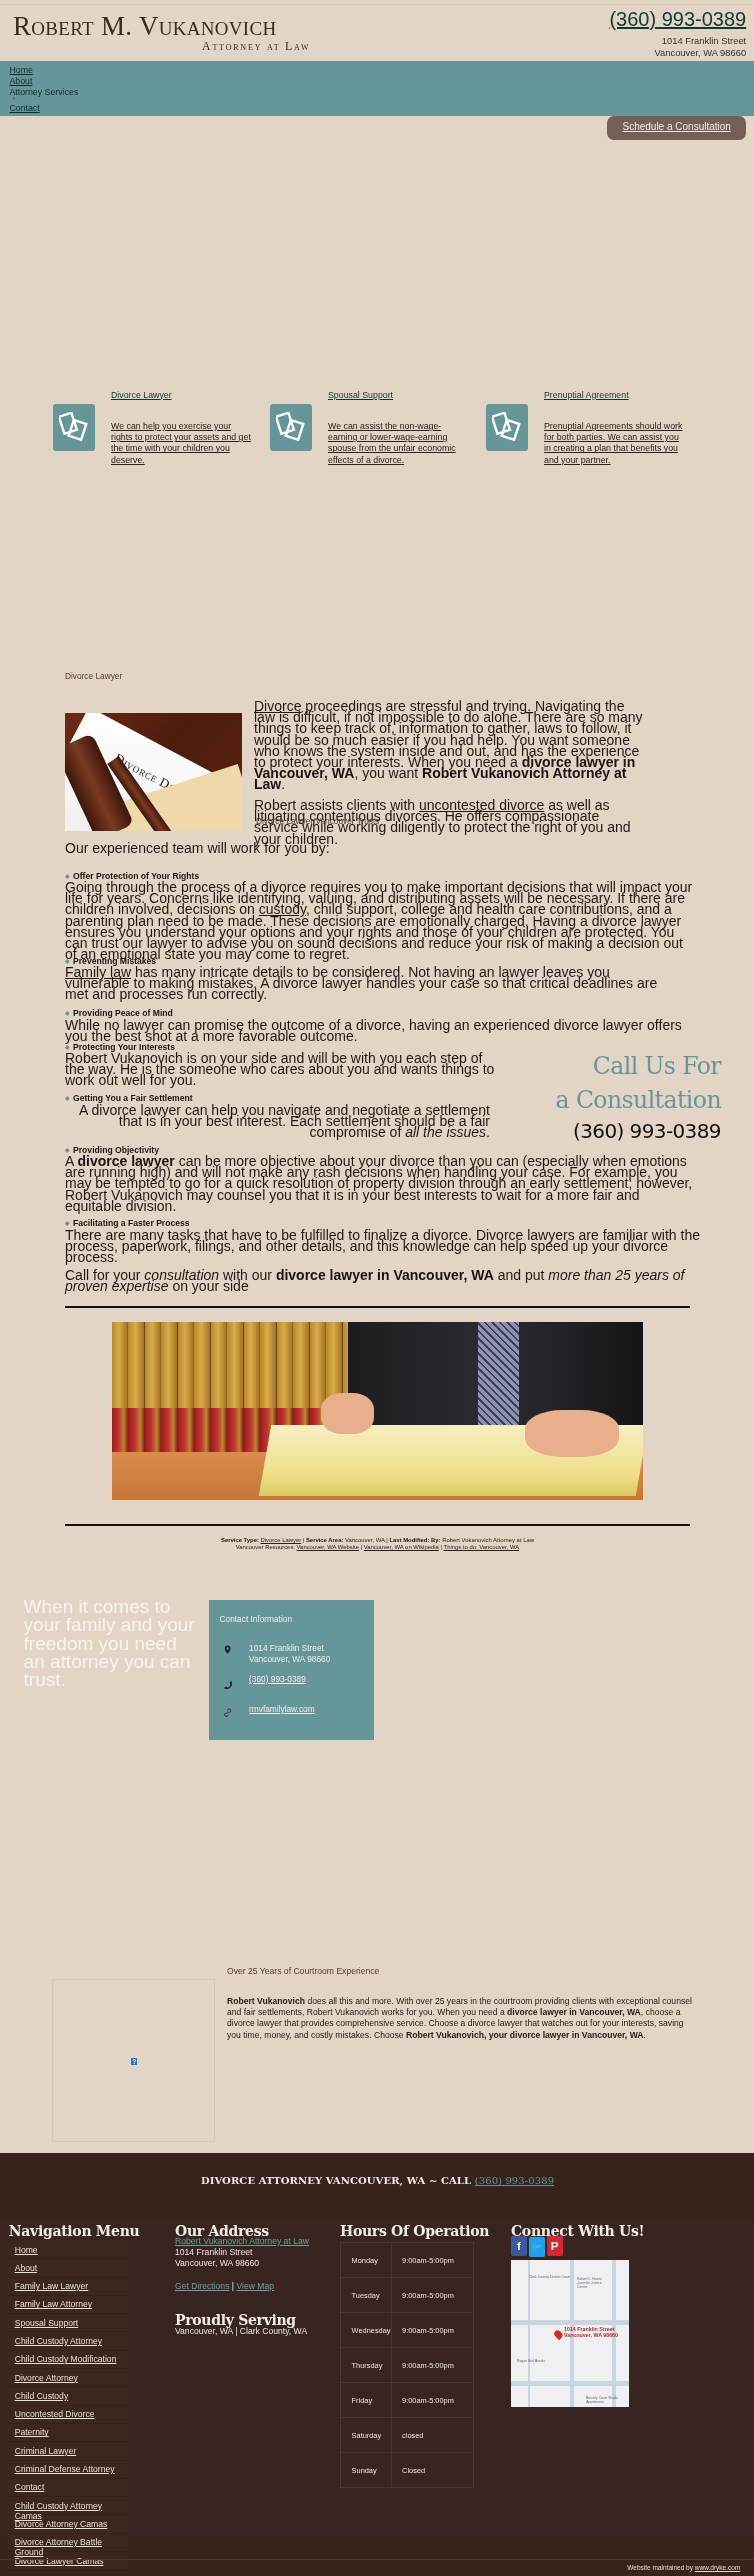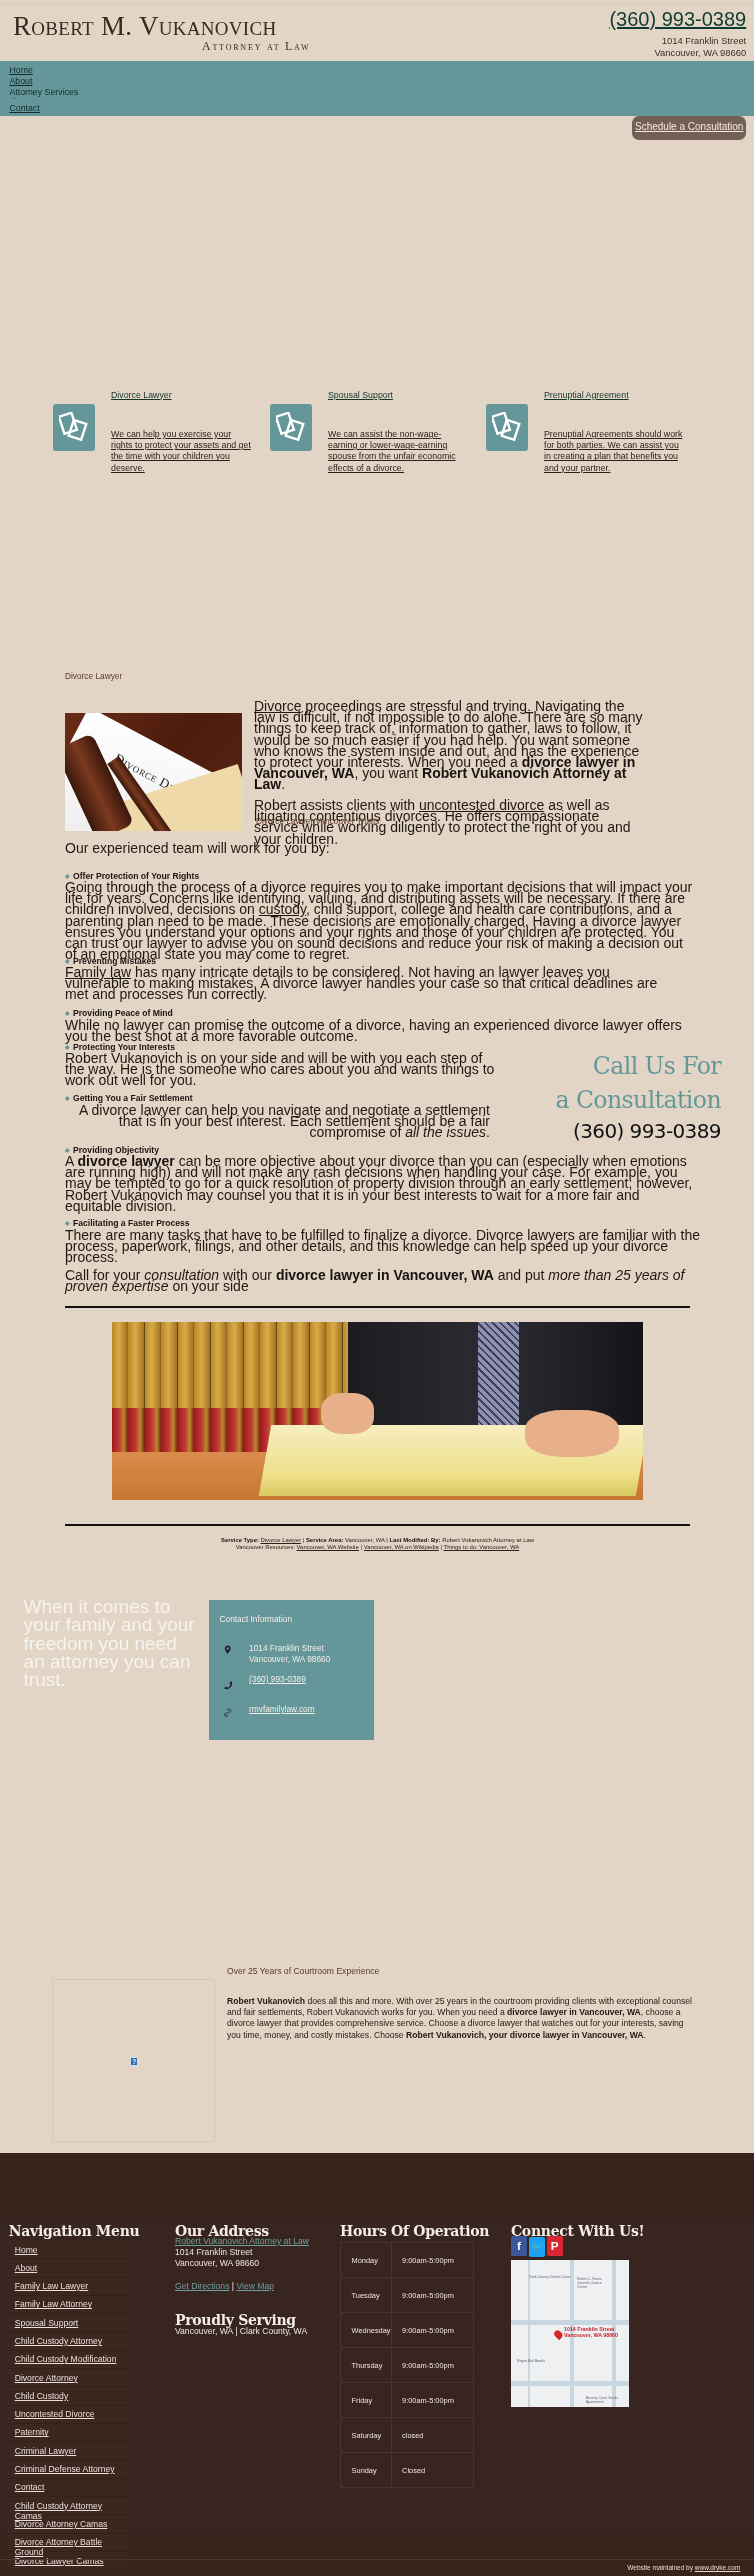--- a/index.html
+++ b/index.html
@@ -15,29 +15,29 @@
   .header-right { position: absolute; right: 8.8px; top: 8.3px; text-align: right; }
   .header-phone { font-size: 20px; color: #0f3a30; text-decoration: underline; display: block; line-height: 23.6px; }
   .header-addr { font-size: 9.4px; color: #3a2d28; line-height: 11.2px; margin-top: 3.5px; }
 
   .navbar { position: absolute; left: 0; top: 61px; width: 755px; height: 55px; background: #65979a; }
   .navbar ul { list-style: none; padding: 3.5px 0 0 9.4px; }
   .navbar li { font-size: 8.8px; line-height: 11.2px; color: #112b2a; }
   .navbar li a { color: #112b2a; }
   .navbar .caret { display: block; font-size: 5.9px; line-height: 4.7px; margin-left: 3.5px; height: 4.7px; }
 
-  .schedule-btn { position: absolute; right: 8.8px; top: 116px; width: 114px; height: 24px; background: #745f56; border-radius: 0 0 7px 7px; color: #f3ebe3; font-size: 10px; text-align: center; padding-top: 5.3px; text-decoration: underline; border-top-left-radius: 7px; border-top-right-radius: 7px; }
+  .schedule-btn { position: absolute; right: 8.8px; top: 116px; width: 139px; height: 24px; background: #745f56; border-radius: 0 0 7px 7px; color: #f3ebe3; font-size: 10px; text-align: center; padding-top: 5.3px; text-decoration: underline; border-top-left-radius: 7px; border-top-right-radius: 7px; }
 
   
   .features { position: absolute; top: 383px; left: 53px; width: 649px; height: 83px; }
   .feature { position: absolute; top: 0; width: 212px; height: 83px; }
   .feature .ficon { position: absolute; left: 0; top: 20.6px; width: 42px; height: 47px; background: #65979a; border-radius: 2.9px; }
   .feature .ficon svg { position: absolute; left: 5.9px; top: 8.3px; }
   .feature .ftitle { position: absolute; left: 58px; top: 6.5px; font-size: 8.8px; color: #13352a; text-decoration: underline; }
-  .feature .ftext { position: absolute; left: 58px; top: 46px; width: 142px; font-size: 8.8px; line-height: 11.2px; color: #2b211d; text-decoration: underline; }
+  .feature .ftext { position: absolute; left: 58px; top: 38px; width: 142px; font-size: 8.8px; line-height: 11.2px; color: #2b211d; text-decoration: underline; }
 
   
   .section-title { position: absolute; font-size: 8.3px; color: #5a3a28; }
   .divorce-img { position: absolute; left: 65px; top: 713px; width: 177px; height: 118px; background: linear-gradient(135deg, #6b2c16 0%, #4d1c0d 45%, #5b2413 100%); overflow: hidden; }
   .divorce-img .paper { position: absolute; left: 23.6px; top: -5.9px; width: 183px; height: 142px; background: linear-gradient(160deg,#ffffff,#e6e6e6); transform: rotate(28deg); transform-origin: top left; }
   .divorce-img .paper span { position: absolute; left: 47px; top: 23.6px; font-family: "Liberation Serif", serif; font-size: 13px; color: #222; letter-spacing: 0.6px; font-variant: small-caps; }
   .divorce-img .env { position: absolute; left: 47px; top: 71px; width: 142px; height: 83px; background: #efd9a8; transform: rotate(-18deg); }
   .divorce-img .gavel-h { position: absolute; left: 8.8px; top: 23.6px; width: 41px; height: 100px; background: linear-gradient(90deg,#3b170b,#7a3a20,#3b170b); border-radius: 8.3px; transform: rotate(-25deg); }
   .divorce-img .gavel-s { position: absolute; left: 41px; top: 47px; width: 14px; height: 147px; background: linear-gradient(90deg,#3b170b,#7a3a20,#3b170b); transform: rotate(-35deg); transform-origin: top; }
 
@@ -270,20 +270,21 @@
   </div>
 
 
   <div class="exp-img">
     <div class="broken-img" style="left:77px; top:77px;">?</div>
   </div>
   <div class="exp-title">Over 25 Years of Courtroom Experience</div>
   <p class="exp-text"><b>Robert Vukanovich</b><span> does all this and more. With over 25 years in the courtroom providing clients with exceptional counsel and fair settlements, Robert Vukanovich works for you. When you need a </span><b>divorce lawyer in Vancouver, WA</b><span>, choose a divorce lawyer that provides comprehensive service. Choose a divorce lawyer that watches out for your interests, saving you time, money, and costly mistakes. Choose </span><b>Robert Vukanovich, your divorce lawyer in Vancouver, WA</b><span>.</span></p>
 
   <footer class="footer">
+    <div class="footer-cta"><span>DIVORCE ATTORNEY VANCOUVER, WA ~ CALL </span><a href="#">(360) 993-0389</a></div>
     <div class="footer-band">
       <div class="fcol-h" style="left:8.8px; top:4.7px;">Navigation Menu</div>
       <div class="fcol-h" style="left:175px; top:4.7px;">Our Address</div>
       <div class="fcol-h" style="left:340px; top:4.7px;">Hours Of Operation</div>
       <div class="fcol-h" style="left:511px; top:4.7px;">Connect With Us!</div>
       <div class="fcol-h" style="left:175px; top:94px;">Proudly Serving</div>
     </div>
 
     <ul class="fnav">
       <li><a href="#">Home</a></li>

